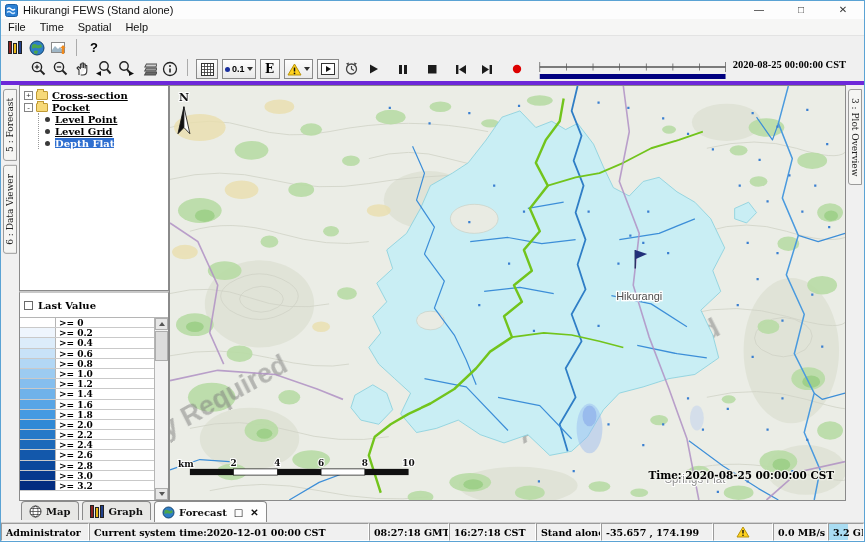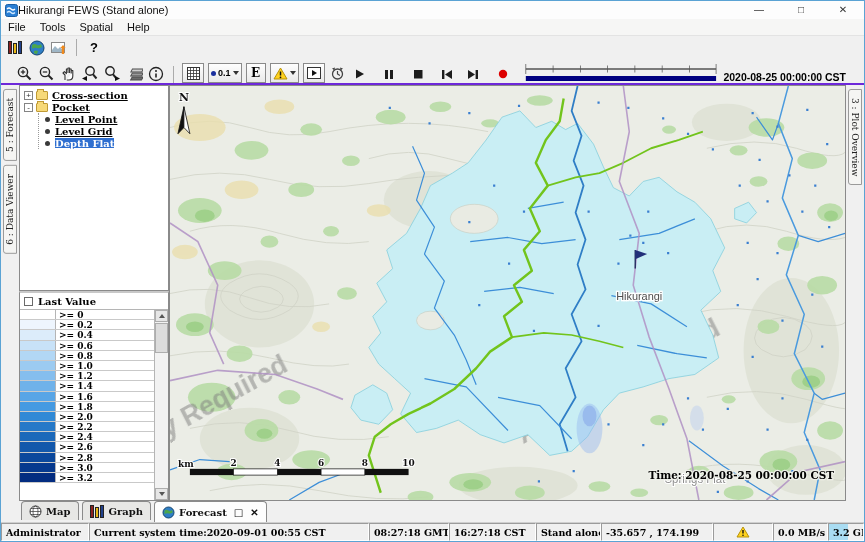--- a/index.html
+++ b/index.html
@@ -1,33 +1,33 @@
 <!DOCTYPE html>
 <html><head>
 <meta charset="utf-8">
 <style>
   *{box-sizing:border-box;margin:0;padding:0}
   html,body{width:865px;height:542px;overflow:hidden}
   body{font-family:"Liberation Sans",sans-serif;background:#f0f0f0;font-size:11px}
-  .serif{font-family:Liberation Sans, sans-serif}
+  .serif{font-family:Liberation Serif, serif}
   .window{width:865px;height:542px;border:1px solid #5ba3d4;display:flex;flex-direction:column;background:#f0f0f0}
 
   
   .titlebar{height:18px;display:flex;align-items:center;background:#fdfdfd;padding-left:4px;flex:none}
-  .title-text{font-size:11px;color:#111}
+  .title-text{margin-left:5px;font-size:11px;color:#111}
   .win-controls{margin-left:auto;display:flex;height:100%}
   .win-btn{width:42px;text-align:center;font-size:10px;color:#333;line-height:17px;cursor:default}
 
   
   .menubar{height:17px;display:flex;align-items:center;background:#f6f6f5;border-bottom:1px solid #e3e3e3;flex:none}
   .menu-item{padding:0 7px;color:#111}
 
   
   .toolbar1{height:23px;display:flex;align-items:center;padding-left:3px;flex:none}
-  .toolbar2{height:26px;display:flex;align-items:flex-end;padding-left:12px;flex:none;border-bottom:2px solid #6d28d9}
+  .toolbar2{height:26px;display:flex;align-items:flex-start;padding-left:26px;flex:none;border-bottom:4px solid #6d28d9}
   .tb-ico{width:20px;height:19px;display:flex;align-items:center;justify-content:center;margin:0 1px}
   .tb-sep{width:1px;height:17px;background:#ababab;margin:0 6px}
   .boxed{border:1px solid #8a8a8a;background:linear-gradient(#fefefe,#e9e9e9);height:20px;display:flex;align-items:center;justify-content:center;margin:0 2px;padding:0 2px}
   .caret{width:0;height:0;border-left:3px solid transparent;border-right:3px solid transparent;border-top:4px solid #333;margin-left:2px}
   .help-q{font-weight:bold;font-size:13px;padding:0 4px}
   .scale-dd .dot{width:5px;height:5px;border-radius:50%;background:#1a2f9e;margin-right:2px}
   .scale-dd{font-size:9px;font-weight:bold}
   .e-btn{font-family:"DejaVu Serif",serif;font-weight:bold;font-size:12px;width:20px}
 
   
@@ -48,21 +48,21 @@
   .toggle{width:9px;height:9px;border:1px solid #848484;background:#fff;font-size:8px;line-height:7px;text-align:center;color:#333;margin-right:3px;flex:none}
   .folder{width:12px;height:9px;background:#f7d978;border:1px solid #c09a35;border-radius:1px;position:relative;margin-right:4px;flex:none}
   .folder:before{content:"";position:absolute;top:-3px;left:0;width:5px;height:2px;background:#f7d978;border:1px solid #c09a35;border-bottom:none}
   .tchildren{margin-left:14px;border-left:1px dotted #9a9a9a;padding-left:2px}
   .crow{display:flex;align-items:center;height:12px}
   .bullet{width:5px;height:5px;border-radius:50%;background:#3a3a3a;margin:0 5px 0 4px;flex:none}
   .tlabel{font-family:"DejaVu Serif",serif;font-weight:bold;font-size:10px;text-decoration:underline;color:#000;white-space:nowrap}
   .crow.sel .tlabel{background:#2f6fd0;color:#fff}
 
   .legend{flex:1;background:#fff;border:1px solid #8a8a8a;border-top:2px solid #c8c8c8;display:flex;flex-direction:column;min-height:0}
-  .lhead{height:17px;display:flex;align-items:center;border-bottom:1px solid #b5b5b5;padding-left:4px;flex:none}
+  .lhead{height:25px;display:flex;align-items:center;border-bottom:1px solid #b5b5b5;padding-left:4px;flex:none}
   .cb{width:9px;height:9px;border:1px solid #6a6a6a;background:#fff;margin-right:5px;flex:none}
   .lhead span{font-family:"DejaVu Serif",serif;font-weight:bold;font-size:10px}
   .lbody{flex:1;display:flex;min-height:0;overflow:hidden}
   .lrows{flex:1;overflow:hidden;border-right:1px solid #b5b5b5}
   .lrow{display:flex;height:10.2px;border-bottom:1px solid #c9c9c9}
   .sw{width:36px;border-right:1px solid #b5b5b5;flex:none}
   .ll{font-family:"DejaVu Serif",serif;font-weight:bold;font-size:9px;line-height:10px;padding-left:3px;white-space:nowrap}
   .lscroll{width:13px;background:#f2f2f2;display:flex;flex-direction:column;flex:none}
   .sarr{height:12px;background:#e6e6e6;border:1px solid #adadad;display:flex;align-items:center;justify-content:center;flex:none}
   .tri-up{width:0;height:0;border-left:3px solid transparent;border-right:3px solid transparent;border-bottom:4px solid #555}
@@ -105,21 +105,21 @@
     <span class="title-text">Hikurangi FEWS  (Stand alone)</span>
     <div class="win-controls">
       <div class="win-btn">—</div>
       <div class="win-btn">□</div>
       <div class="win-btn">✕</div>
     </div>
   </div>
 
   <div class="menubar">
     <span class="menu-item">File</span>
-    <span class="menu-item">Tools</span>
+    <span class="menu-item">Time</span>
     <span class="menu-item">Spatial</span>
     <span class="menu-item">Help</span>
   </div>
 
   <div class="toolbar1">
     <div class="tb-ico">
         <span class="bars">
           <i class="b1"></i>
           <i class="b2"></i>
           <i class="b3"></i>
@@ -622,21 +622,21 @@
         </svg>
       <span>Forecast</span>
       <span class="glyph">□</span>
       <span class="glyph">✕</span>
     </div>
   </div>
 
 
   <div class="statusbar">
     <div class="scell" style="width:88px">Administrator</div>
-    <div class="scell" style="width:280px">Current system time:2020-09-01 00:55 CST</div>
+    <div class="scell" style="width:280px">Current system time:2020-12-01 00:00 CST</div>
     <div class="scell" style="width:80px">08:27:18 GMT</div>
     <div class="scell" style="width:87px">16:27:18 CST</div>
     <div class="scell" style="width:65px">Stand alone</div>
     <div class="scell" style="width:112px">-35.657 , 174.199</div>
     <div class="scell" style="width:60px;justify-content:center">
       <svg width="14" height="12">
           <path d="M7,1 L13,11 H1 Z" fill="#ffd21f" stroke="#b8930a"></path>
           <line x1="7" y1="4" x2="7" y2="7.5" stroke="#111" stroke-width="1.4"></line>
           <circle cx="7" cy="9.3" r="0.8" fill="#111"></circle>
         </svg>

